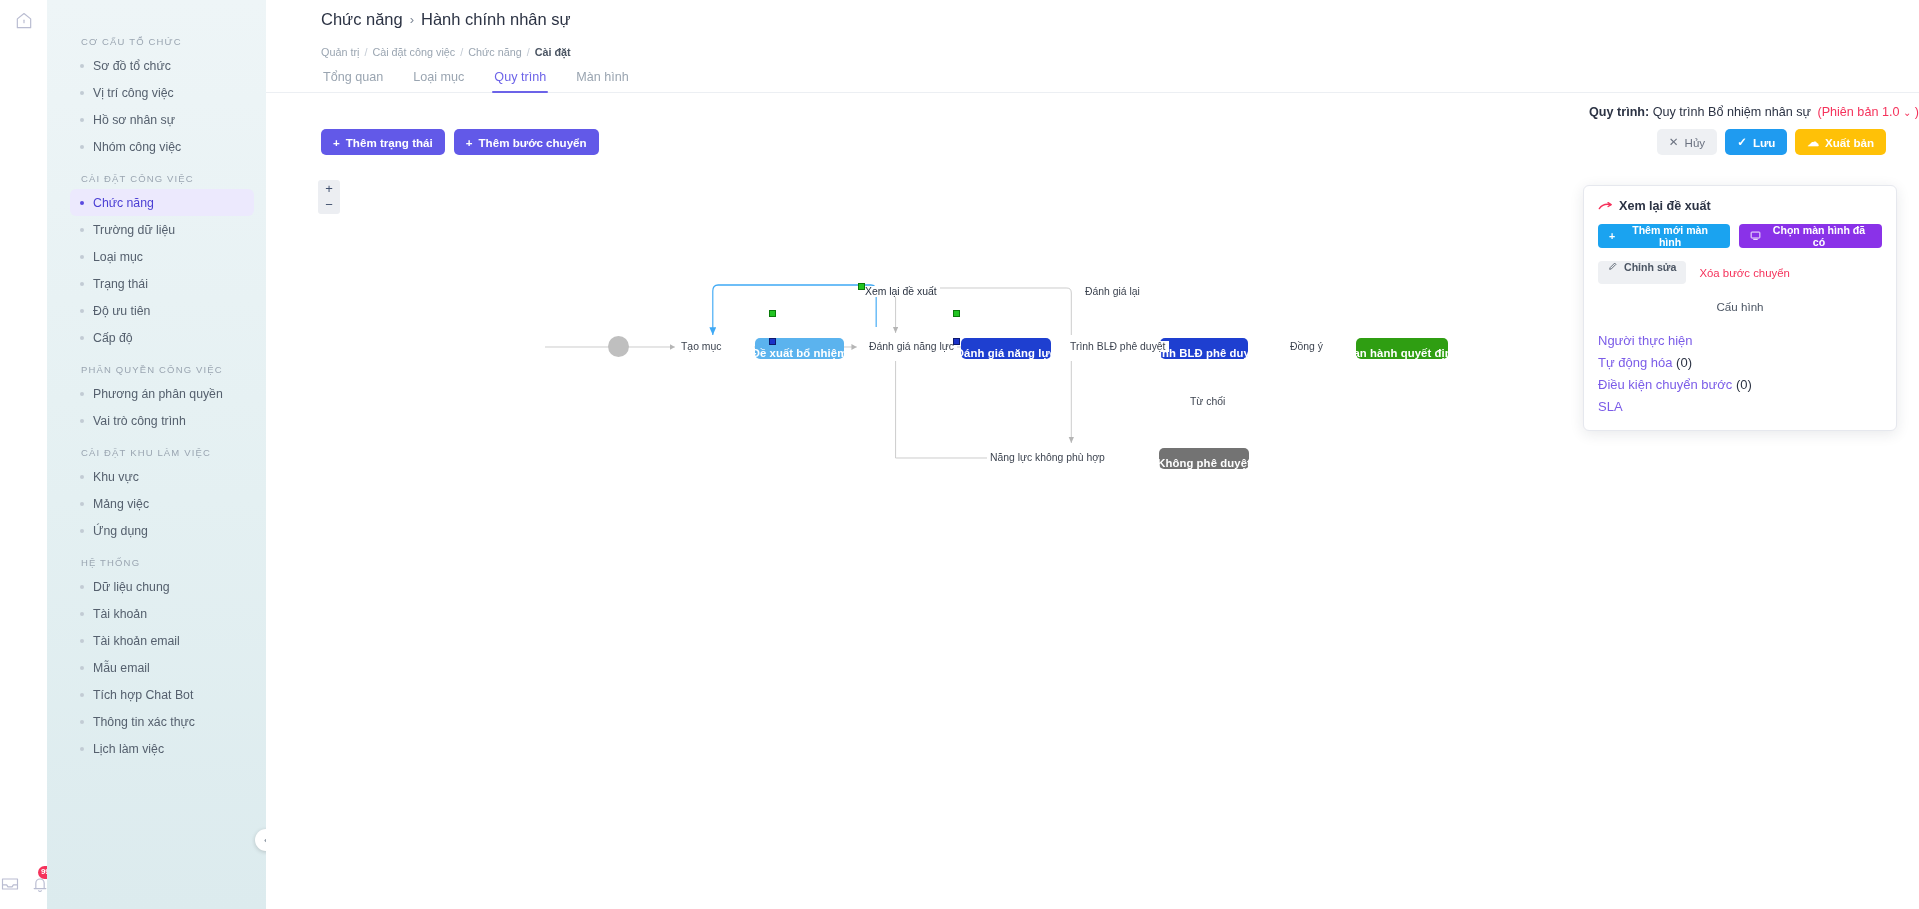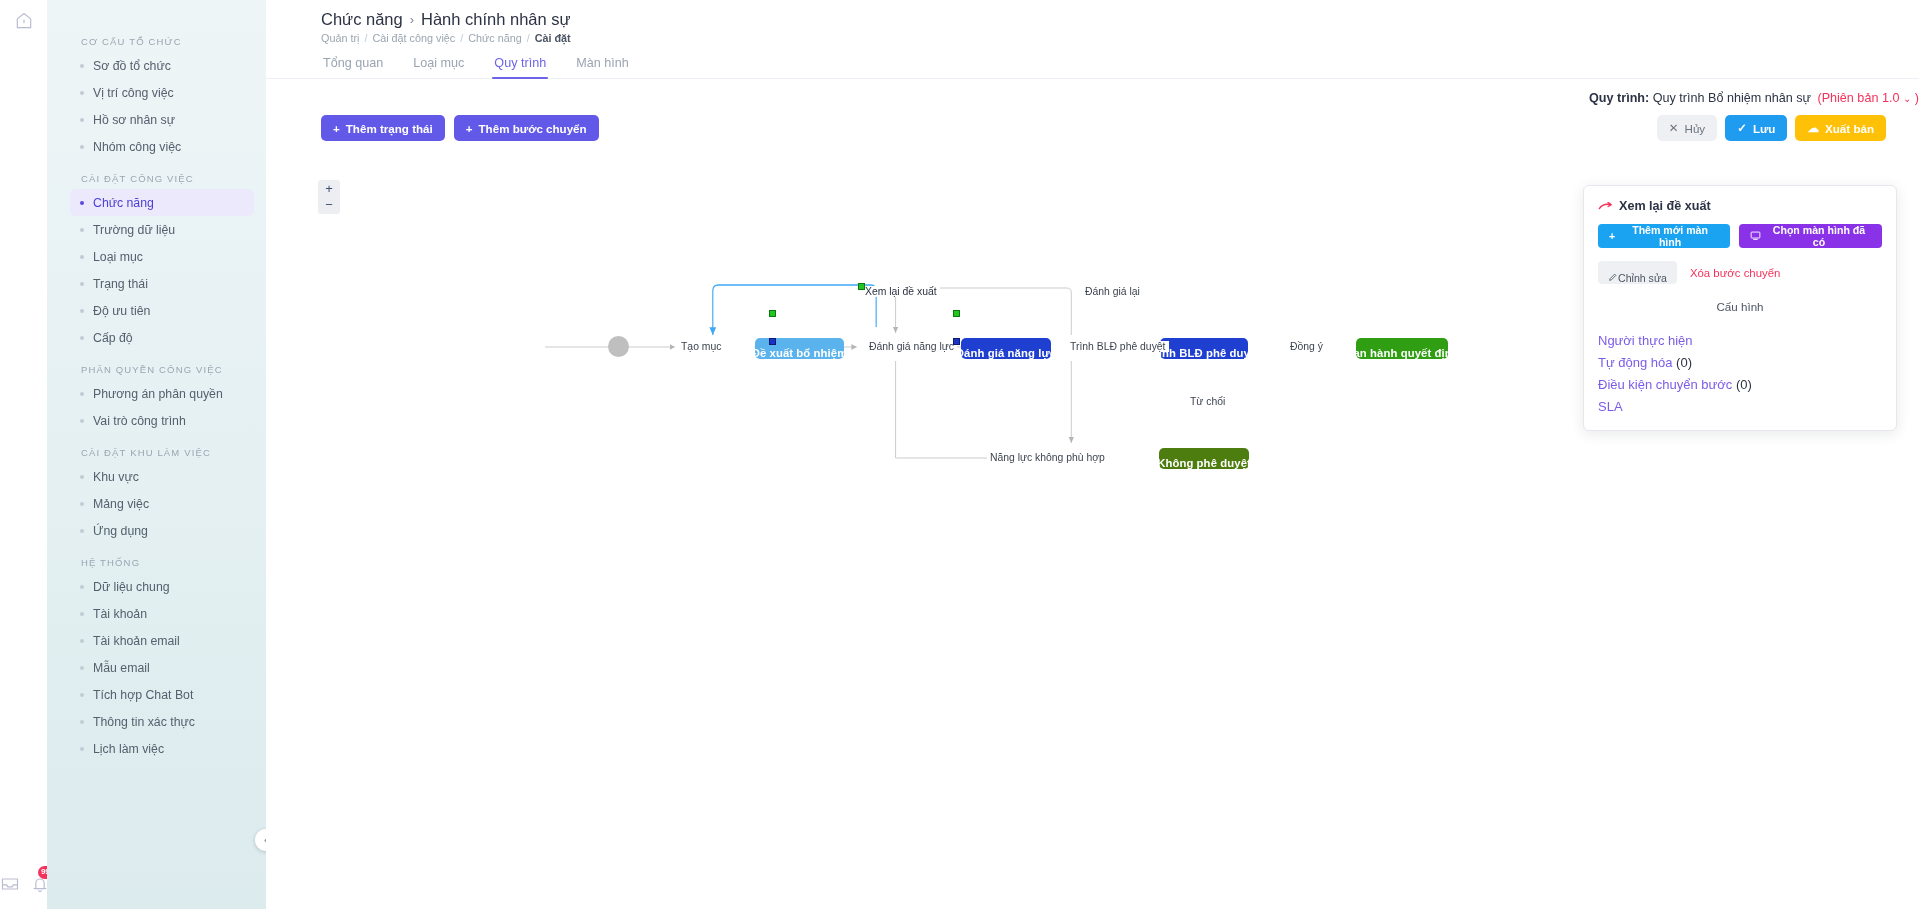--- a/index.html
+++ b/index.html
@@ -72,21 +72,21 @@
     background: #fff; box-shadow: 0 1px 4px rgba(0,0,0,.18);
     display: flex; align-items: center; justify-content: center;
     font-size: 10px; color: #8b95a1; cursor: pointer; z-index: 6;
   }
 
   
   .main { flex: 1; height: 909px; position: relative; background: #fff; overflow: hidden; }
   .crumb-wrap { padding: 10px 0 0 55px; }
   .crumb-title { font-size: 16.5px; color: #2c3344; display: flex; align-items: center; gap: 7px; }
   .crumb-title .sep { color: #7d8795; font-size: 13px; }
-  .crumb-sub { font-size: 10.8px; color: #9aa5b1; margin-top: 3px; display: flex; align-items: center; gap: 5px; }
+  .crumb-sub { font-size: 10.8px; color: #9aa5b1; margin-top: 17px; display: flex; align-items: center; gap: 5px; }
   .crumb-sub .s { color: #c3cbd4; }
   .crumb-sub .cur { color: #4b5563; font-weight: 600; }
 
   .tabs {
     display: flex; gap: 26px; padding: 0 0 0 55px;
     margin-top: 11px; border-bottom: 1px solid #eceff3;
   }
   .tab {
     font-size: 12.6px; color: #9aa5b1; padding: 0 2px 9px 2px;
     cursor: pointer; position: relative; top: 1px;
@@ -167,23 +167,23 @@
   .panel-btns { display: flex; gap: 9px; margin-bottom: 13px; }
   .pbtn {
     display: inline-flex; align-items: center; gap: 6px;
     height: 24px; padding: 0 11px; border-radius: 4px;
     font-size: 10.6px; font-weight: 600; color: #fff; cursor: pointer; border: none;
   }
   .pbtn.cyan { background: #1aa3f0; }
   .pbtn.violet { background: #8a32e8; }
   .panel-row2 { display: flex; align-items: center; gap: 13px; margin-bottom: 16px; }
   .chip {
-    display: inline-flex; align-items: flex-end; 
+    display: inline-flex; align-items: flex-start; gap: 6px;
     height: 23px; padding: 0 10px; border-radius: 4px;
-    background: #eef0f3; color: #4b5563; font-size: 10.6px; font-weight: 400; cursor: pointer;
+    background: #eef0f3; color: #4b5563; font-size: 10.6px; font-weight: 700; cursor: pointer;
   }
   .danger-link { color: #f5325b; font-size: 11.4px; cursor: pointer; }
   .cfg-head { display: flex; align-items: center; gap: 10px; margin-bottom: 10px; flex-direction: column; }
   .cfg-head .t { font-size: 11.6px; color: #4b5563; white-space: nowrap; }
   .cfg-head .rule { flex: 1; height: 1px; background: #e6e8ee; }
   .cfg-link { font-size: 13px; color: #7b5ce8; margin-bottom: 7px; cursor: pointer; }
   .cfg-link .cnt { color: #2c3344; }
   .cfg-link:last-child { margin-bottom: 0; }
 
   svg.wires { position: absolute; inset: 0; width: 100%; height: 100%; pointer-events: none; }
@@ -433,21 +433,21 @@
           </div>
           <div class="node" style="left: 695px; top: 163px; width: 90px; height: 21px; background: rgb(30, 63, 208);">
             <span>Đánh giá năng lực</span>
           </div>
           <div class="node" style="left: 894px; top: 163px; width: 88px; height: 21px; background: rgb(30, 63, 208);">
             <span>Trình BLĐ phê duyệt</span>
           </div>
           <div class="node" style="left: 1090px; top: 163px; width: 92px; height: 21px; background: rgb(47, 158, 18);">
             <span>Ban hành quyết định</span>
           </div>
-          <div class="node" style="left: 893px; top: 273px; width: 90px; height: 21px; background: #4d7c0f;">
+          <div class="node" style="left: 893px; top: 273px; width: 90px; height: 21px; background: #737373;">
             <span>Không phê duyệt</span>
           </div>
         </div>
       <div id="edge-labels-root">
           <div class="edge-label" style="left: 412px; top: 166px;">Tạo mục</div>
           <div class="edge-label" style="left: 600px; top: 166px;">Đánh giá năng lực</div>
           <div class="edge-label" style="left: 801px; top: 166px;">Trình BLĐ phê duyệt</div>
           <div class="edge-label" style="left: 1021px; top: 166px;">Đồng ý</div>
           <div class="edge-label sel" style="left: 596px; top: 111px;">Xem lại đề xuất</div>
           <div class="edge-label" style="left: 816px; top: 111px;">Đánh giá lại</div>

